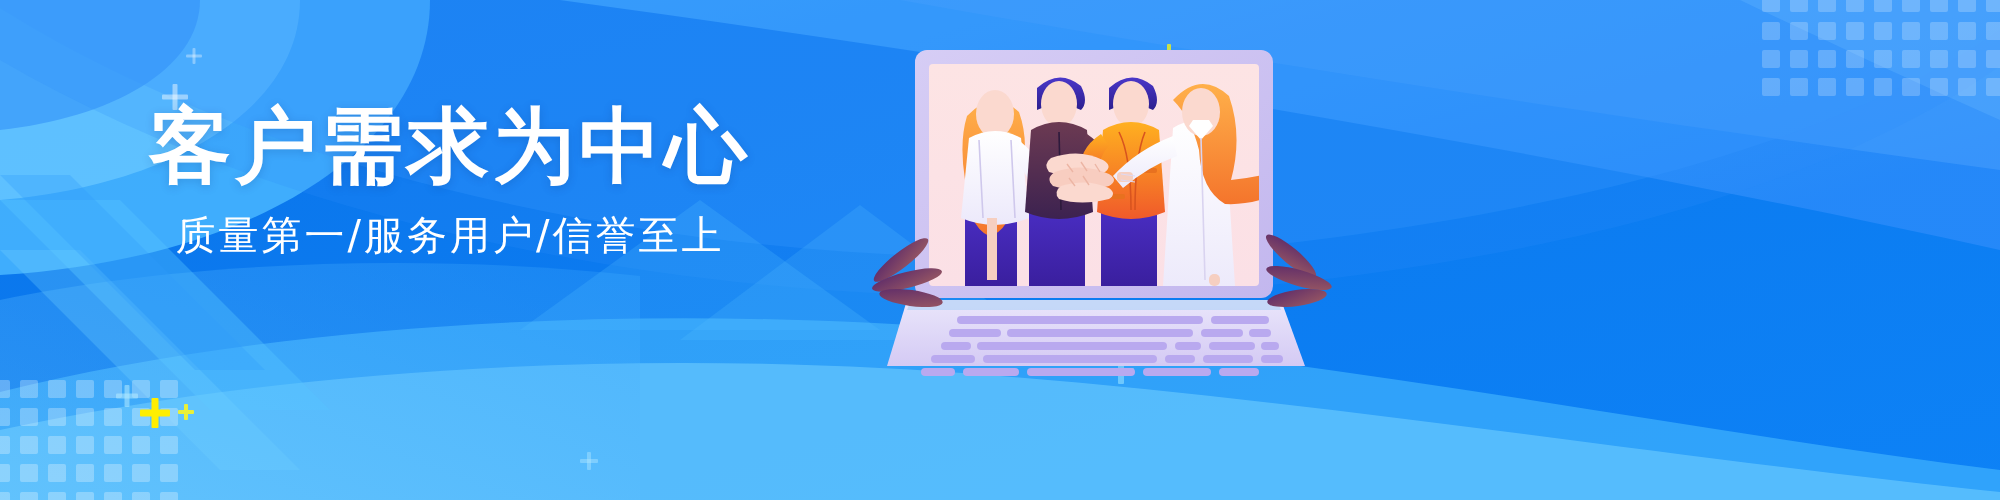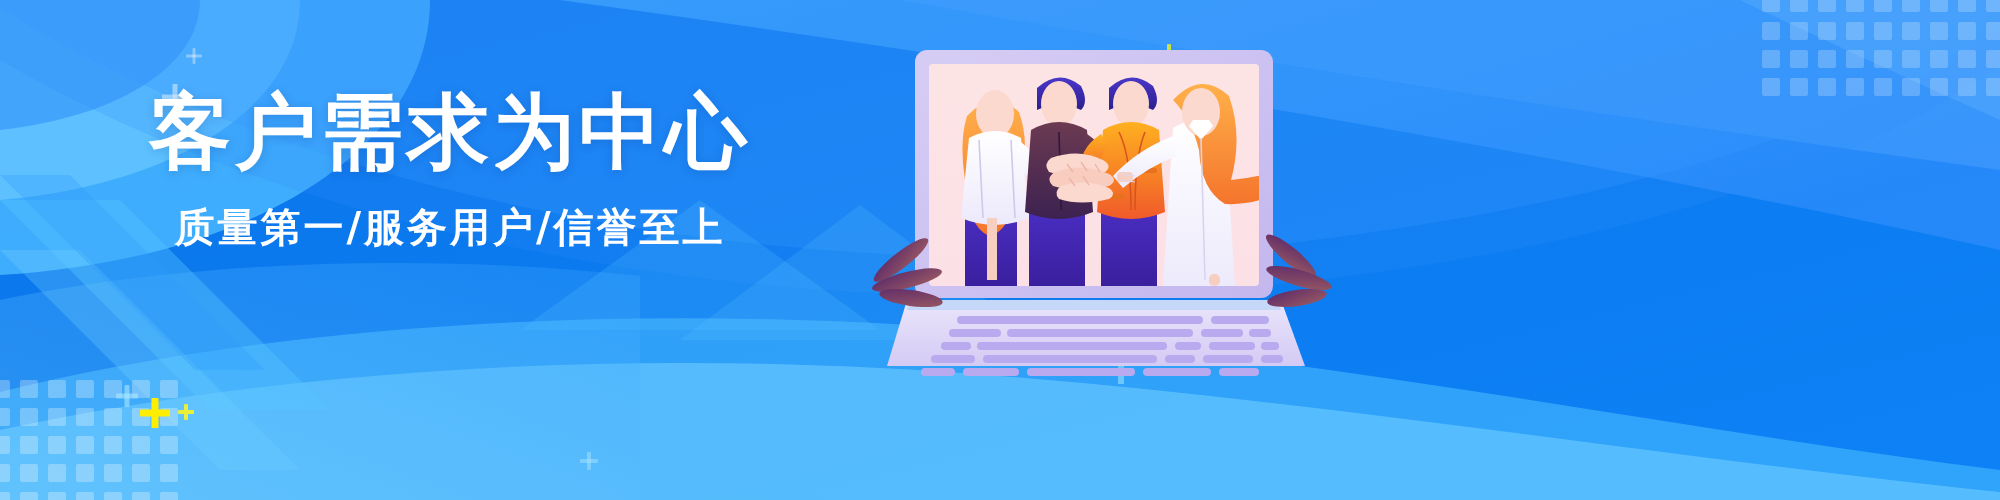--- a/index.html
+++ b/index.html
@@ -22,29 +22,29 @@
   .plus::before,.plus::after{content:"";position:absolute;background:currentColor;border-radius:1px;}
   .plus::before{left:50%;top:0;width:var(--t);height:100%;transform:translateX(-50%);}
   .plus::after{top:50%;left:0;height:var(--t);width:100%;transform:translateY(-50%);}
 
   
   .text-block{
     position:absolute;left:0;top:96px;width:900px;
     text-align:center;z-index:40;
   }
   .headline{
-    margin:0;color:#ffffff;font-size:82px;line-height:1.06;
+    margin:8px;color:#ffffff;font-size:82px;line-height:1.06;
     font-weight:900;letter-spacing:4px;
-    font-family:Liberation Mono, monospace;
+    font-family:Liberation Serif, serif;
     text-shadow:0 2px 10px rgba(0,40,110,.18);
     white-space:nowrap;
   }
   .subline{
     margin:22px 0 0 0;color:#ffffff;font-size:40px;line-height:1.1;
-    font-weight:700;letter-spacing:3px;
+    font-weight:400;letter-spacing:3px;
     font-family:"DejaVu Sans","Liberation Sans",sans-serif;
     white-space:nowrap;
   }
 
   
   .laptop{position:absolute;left:905px;top:42px;width:440px;height:330px;z-index:35;}
   .laptop svg{display:block;width:100%;height:100%;overflow:visible;}
 </style>
 </head>
 <body>

